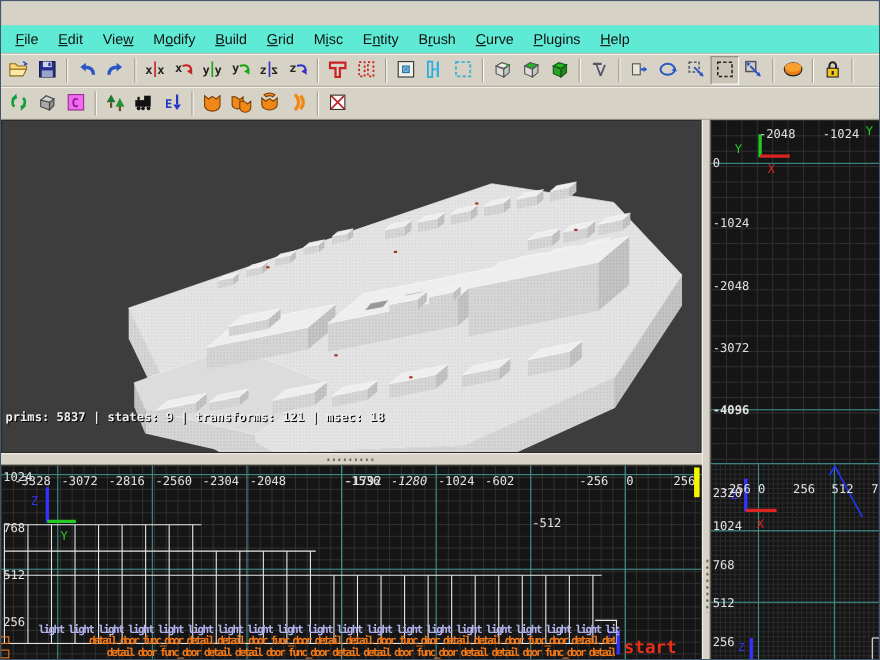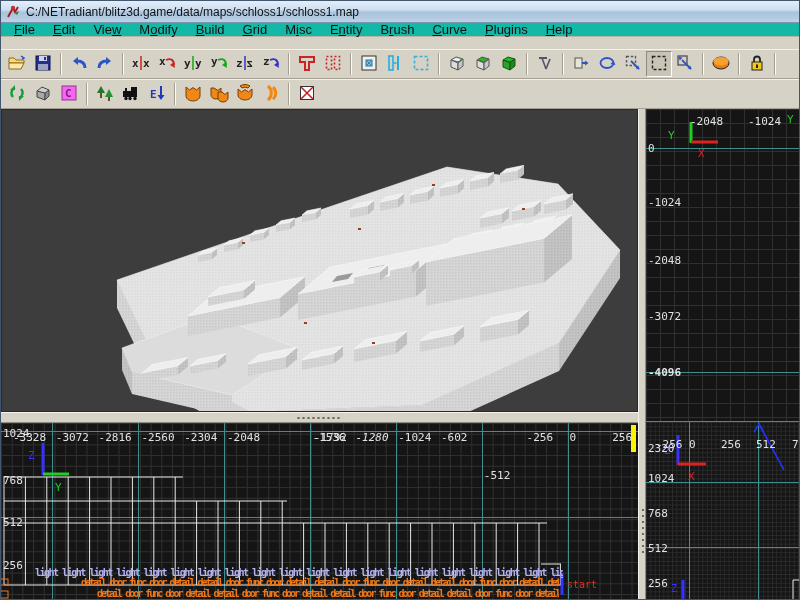--- a/index.html
+++ b/index.html
@@ -6,21 +6,21 @@
   *{box-sizing:border-box;}
   .window{position:relative;width:800px;height:600px;overflow:hidden;
     font-family:"Liberation Sans",sans-serif;background:#d6d2c6;border:1px solid #41576e;}
   
   .titlebar{position:absolute;left:0;top:0;width:800px;height:22px;
     background:linear-gradient(#e3eefa 0%,#cfe0f0 40%,#a9c3dc 55%,#bcd2e6 100%);
     border-bottom:1px solid #7d96b0;display:flex;align-items:center;padding-left:4px;}
   .title-text{font-size:12px;color:#101418;margin-left:5px;white-space:nowrap;}
   .app-icon{width:16px;height:16px;display:inline-block;}
   
-  .menubar{position:absolute;left:0;top:22px;width:800px;height:14px;background:#14b8a6;
+  .menubar{position:absolute;left:0;top:22px;width:800px;height:26px;background:#5eead4;
     border-bottom:1px solid #b8b4a6;display:flex;align-items:center;padding-left:4px;}
   .menu-item{font-size:13px;color:#111;padding:3px 9px;cursor:default;}
   .menu-item u{text-decoration:underline;}
   
   .toolbar{position:absolute;left:0;width:800px;height:30px;background:#d6d2c6;
     border-top:1px solid #f4f2ea;border-bottom:1px solid #a49f92;
     display:flex;align-items:center;padding-left:3px;}
   .tbtn{width:26px;height:26px;border:1px solid transparent;background:transparent;
     display:flex;align-items:center;justify-content:center;padding:0;}
   .tbtn.pressed{background:#c9c4b6;border:1px solid #8e8a7e;border-right-color:#fff;border-bottom-color:#fff;}
@@ -45,36 +45,26 @@
     border-left:1px solid #f4f2ea;border-right:1px solid #8e8a7e;}
   .vdots{position:absolute;left:2px;top:398px;width:4px;height:50px;
     background-image:radial-gradient(circle,#6c6858 1px,transparent 1.3px);background-size:4px 6px;}
   .rlabel{position:absolute;font-family:"DejaVu Sans Mono",monospace;font-size:11px;color:#e2e2e2;white-space:nowrap;z-index:5;}
   .majorH{position:absolute;left:0;width:100%;height:1px;background:#3f8f8f;z-index:1;}
   .majorV{position:absolute;top:0;width:1px;height:100%;background:#3f8f8f;z-index:1;}
   .ovl{position:absolute;left:0;top:0;z-index:4;}
   .entrow{position:absolute;font-family:"DejaVu Sans Mono",monospace;font-size:10px;font-weight:bold;
     white-space:nowrap;overflow:hidden;z-index:6;}
   .yellowbar{position:absolute;left:630px;top:2px;width:5px;height:27px;background:#f6f600;z-index:7;}
-  .startlbl{position:absolute;font-family:"DejaVu Sans Mono",monospace;font-size:10px;font-weight:normal;color:#e83018;z-index:7;}
+  .startlbl{position:absolute;font-family:"DejaVu Sans Mono",monospace;font-size:16px;font-weight:bold;color:#e83018;z-index:7;}
 </style>
 </head>
 <body>
 
 <div class="window">
-  <div class="titlebar">
-    <span class="app-icon">
-      <svg width="16" height="16" viewBox="0 0 16 16">
-        <path d="M3 13 L8 4 L10 8 L13 3" stroke="#a02020" stroke-width="2" fill="none"></path>
-        <circle cx="8" cy="4" r="2.2" fill="#c03030"></circle>
-        <path d="M10 9 l4 -2 -2 4z" fill="#2a7a2a"></path>
-      </svg>
-    </span>
-    <span class="title-text">C:/NETradiant/blitz3d.game/data/maps/schloss1/schloss1.map</span>
-  </div>
   <div class="menubar" id="menubar">
       <span class="menu-item"><u>F</u>ile</span>
       <span class="menu-item"><u>E</u>dit</span>
       <span class="menu-item">Vie<u>w</u></span>
       <span class="menu-item">M<u>o</u>dify</span>
       <span class="menu-item"><u>B</u>uild</span>
       <span class="menu-item"><u>G</u>rid</span>
       <span class="menu-item">M<u>i</u>sc</span>
       <span class="menu-item">E<u>n</u>tity</span>
       <span class="menu-item">B<u>r</u>ush</span>
@@ -465,20 +455,21 @@
         <polygon points="188,264 216,258.4 216,250.39999999999998 188,256" fill="url(#pF)" stroke="none" stroke-width="0.6"></polygon>
         <polygon points="216,258.4 224,251.67999999999998 224,243.67999999999998 216,250.39999999999998" fill="url(#pR)" stroke="none" stroke-width="0.6"></polygon>
         <polygon points="188,256 216,250.39999999999998 224,243.67999999999998 196,249.27999999999997" fill="#eeeeee" stroke="#f8f8f8" stroke-width="0.6"></polygon>
         <rect x="240" y="132" width="3" height="2" fill="#a03828"></rect>
         <rect x="302" y="212" width="3" height="2" fill="#a03828"></rect>
         <rect x="370" y="232" width="3" height="2" fill="#a03828"></rect>
         <rect x="430" y="74" width="3" height="2" fill="#a03828"></rect>
         <rect x="520" y="98" width="3" height="2" fill="#a03828"></rect>
         <rect x="356" y="118" width="3" height="2" fill="#a03828"></rect>
       </svg>
+    <div class="cam-status">prims: 5837 | states: 9 | transforms: 121 | msec: 18</div>
   </div>
 
   <div class="hsplit">
       <div class="hdots"></div>
     </div>
   <div class="vsplit">
       <div class="vdots"></div>
     </div>
 
   <div class="pane v2d grid11" id="viewBL">

